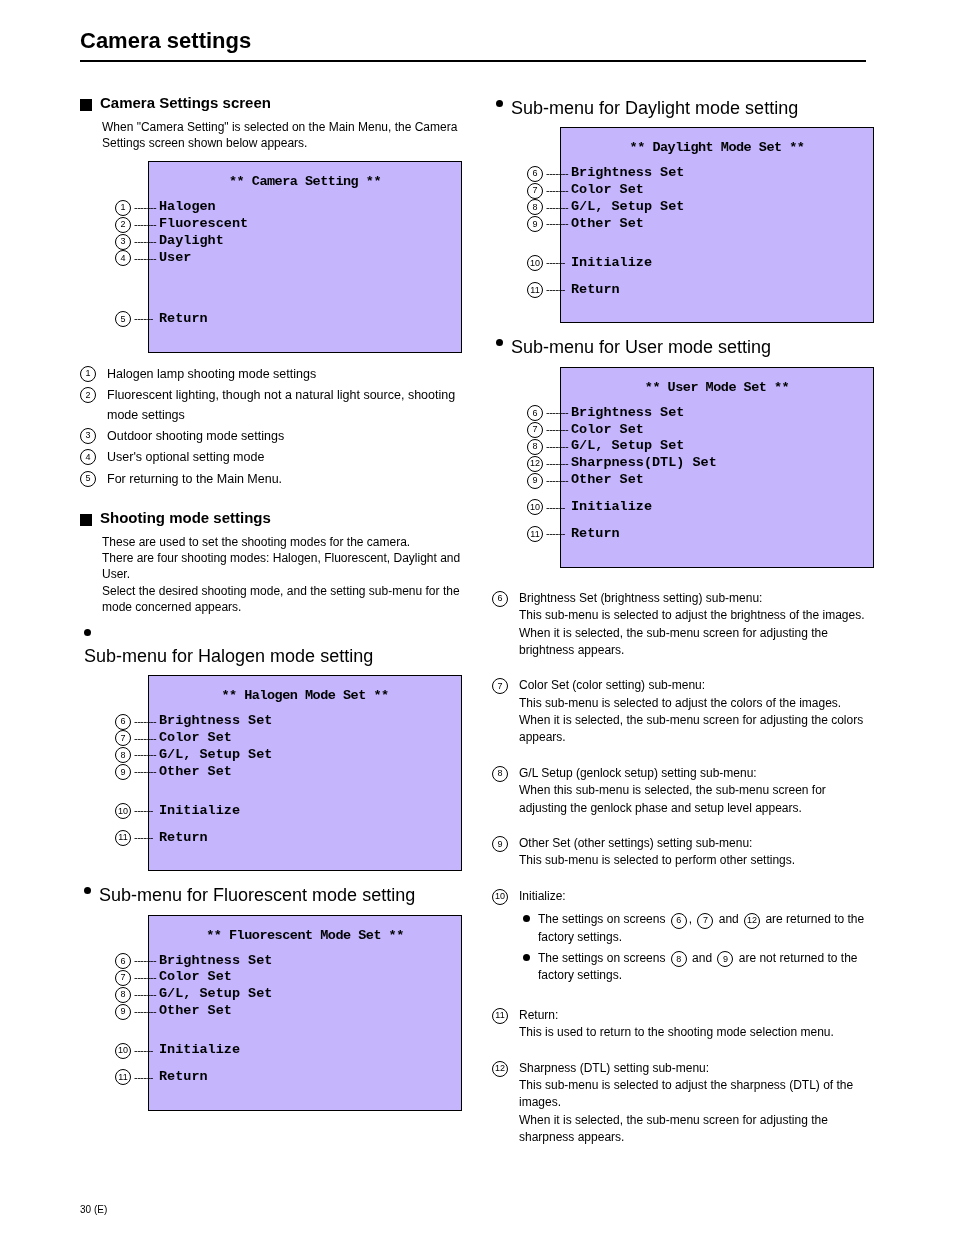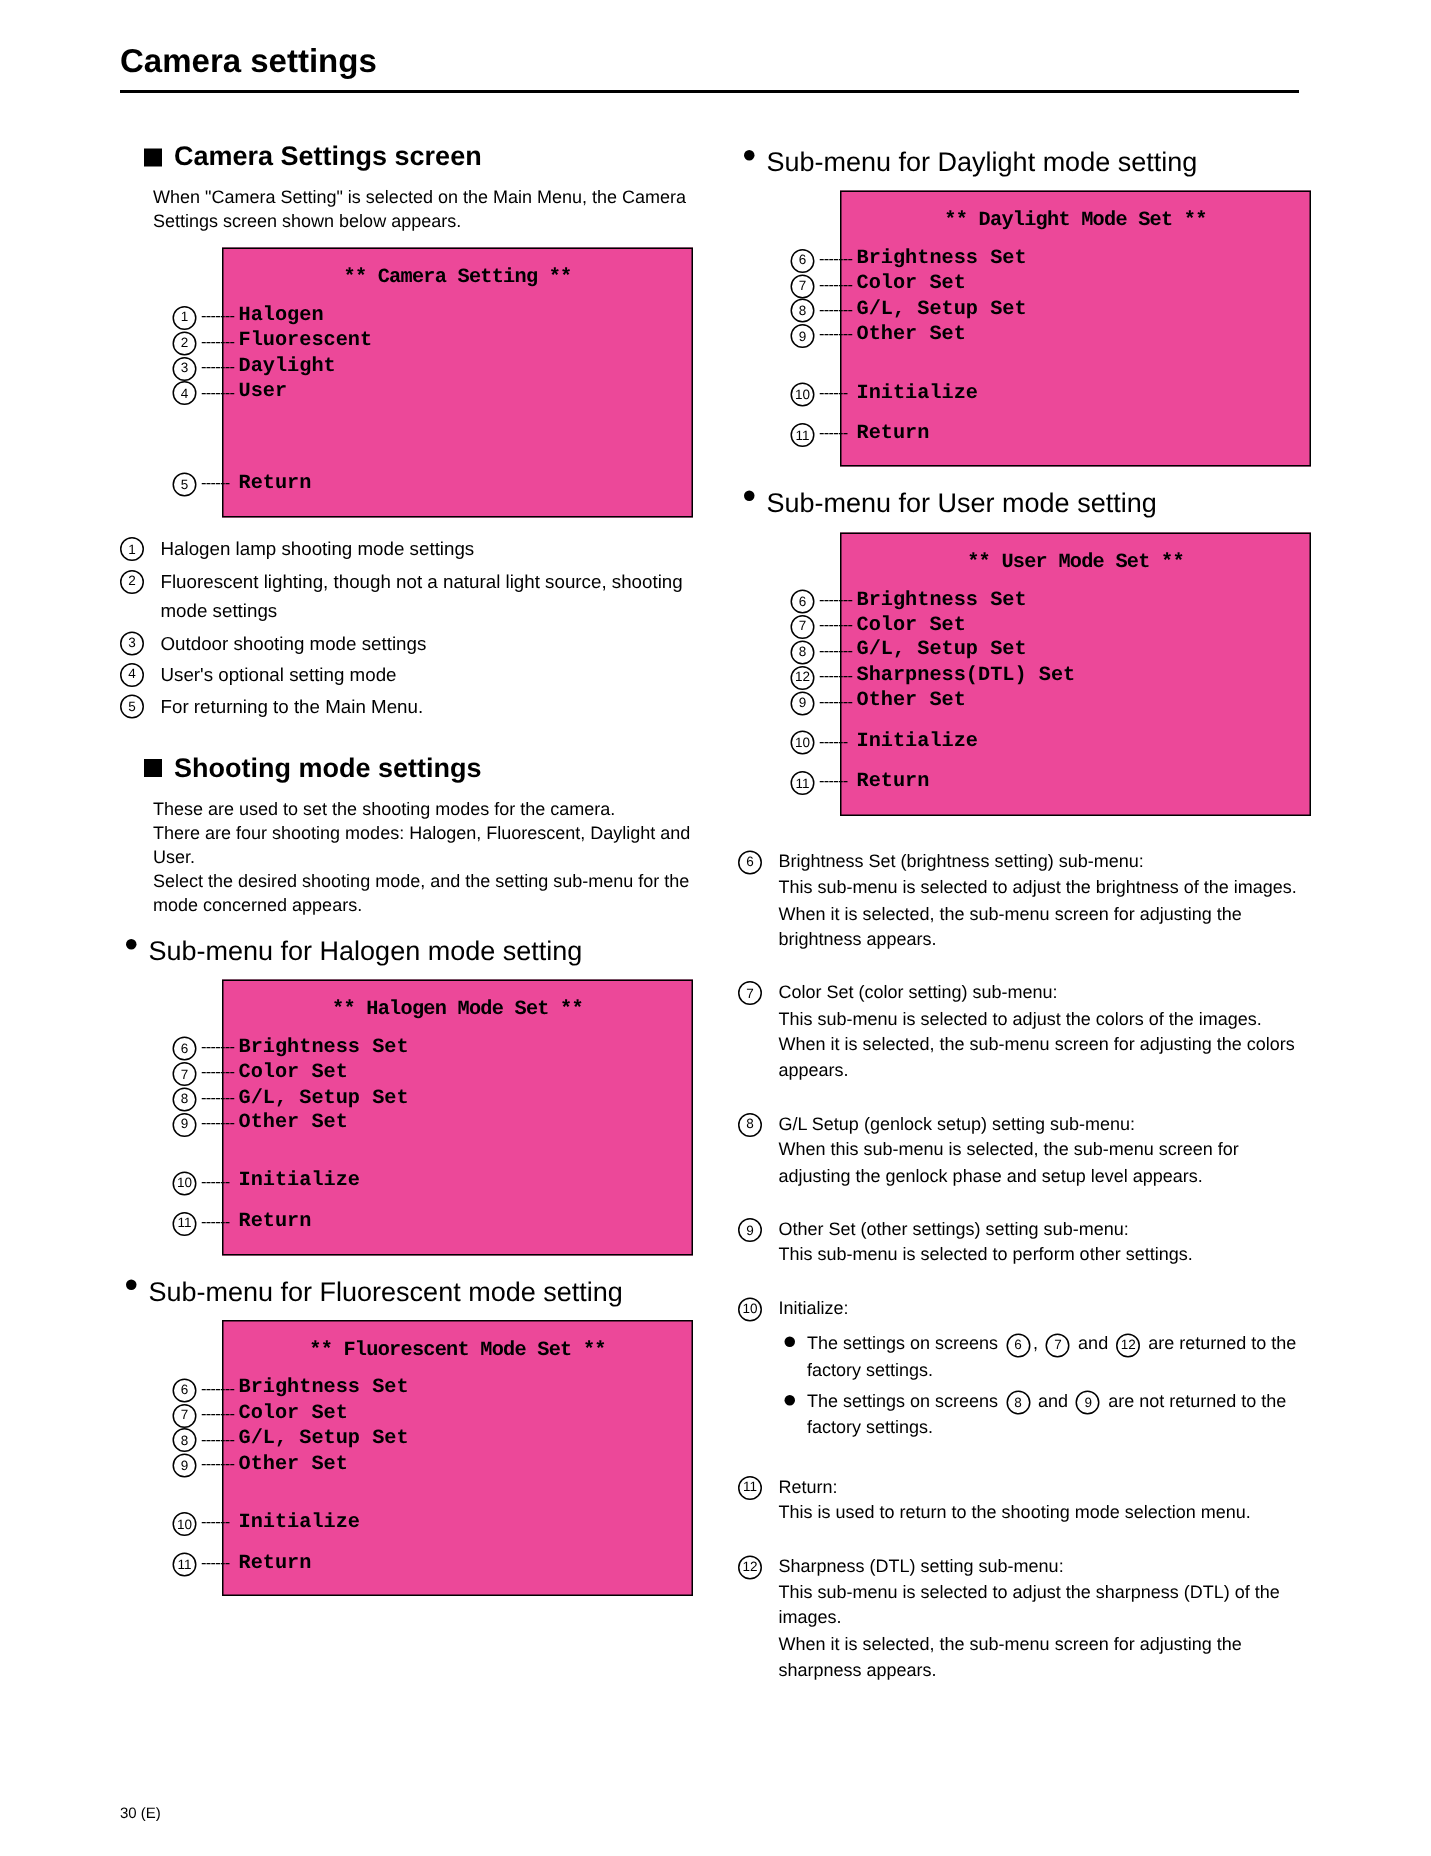--- a/index.html
+++ b/index.html
@@ -29,36 +29,36 @@
   }
   .rule { height: 2px; background: #000; margin-top: 6px; }
   .columns {
     position: absolute;
     top: 90px; left: 80px; right: 80px;
     display: flex;
     gap: 30px;
   }
   .col { flex: 1 1 50%; }
   .sect-title {
-    font-size: 18px;
+    font-size: 15px;
     font-weight: bold;
-    margin: 4px 0 8px 16px;
+    margin: 4px 0 8px 0;
     display: flex;
-    align-items: center;
+    align-items: flex-end;
     gap: 8px;
   }
   .black-square { width: 12px; height: 12px; background: #000; display: inline-block; }
 
   .subtext { font-size: 12px; line-height: 1.35; margin: 4px 0 10px 22px; }
 
   .menu-box-wrap { margin: 6px 0 12px 22px; position: relative; }
   .menu-box {
     border: 1px solid #000;
-    background: #ec4899;
-    padding: 8px 10px 12px 10px;
+    background: #c4b5fd;
+    padding: 8px 10px 24px 10px;
     font-family: "Courier New", Courier, monospace;
     font-size: 13.5px;
     font-weight: bold;
     min-width: 260px;
     box-sizing: border-box;
     margin-left: 46px;
   }
   .menu-title { text-align: center; margin: 4px 0 10px 0; letter-spacing: -0.5px; }
   .menu-row { display: flex; align-items: center; margin: 0; line-height: 1.25; position: relative; left: -44px; }
   .lead { display: inline-flex; align-items: center; min-width: 44px; font-family: Arial; font-weight: normal; font-size: 12px;}
@@ -184,21 +184,21 @@
     </ul>
 
     <div class="sect-title" style="margin-top:20px;">
       <span class="black-square"></span>
       <span>Shooting mode settings</span>
     </div>
     <div class="subtext" style="white-space:pre-line;">These are used to set the shooting modes for the camera.
 There are four shooting modes: Halogen, Fluorescent, Daylight and User.
 Select the desired shooting mode, and the setting sub-menu for the mode concerned appears.</div>
 
-    <div class="bullet-item" style="margin-left:4px;">
+    <div class="bullet-item" style="margin-left:4px;flex-direction:column;">
       <span class="bullet-dot"></span>
       <span class="txt">Sub-menu for Halogen mode setting</span>
     </div>
     <div class="menu-box-wrap">
       <div class="menu-box">
         <div class="menu-title">** Halogen Mode Set **</div>
         <div class="menu-row">
               <span class="lead">
                 <span class="circ">6</span>
                 <span class="dashes">-------</span>

